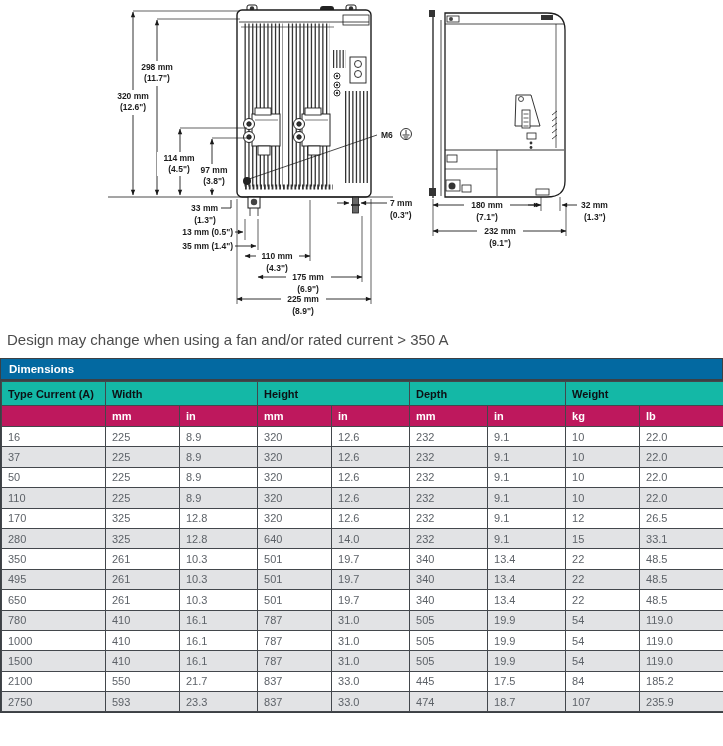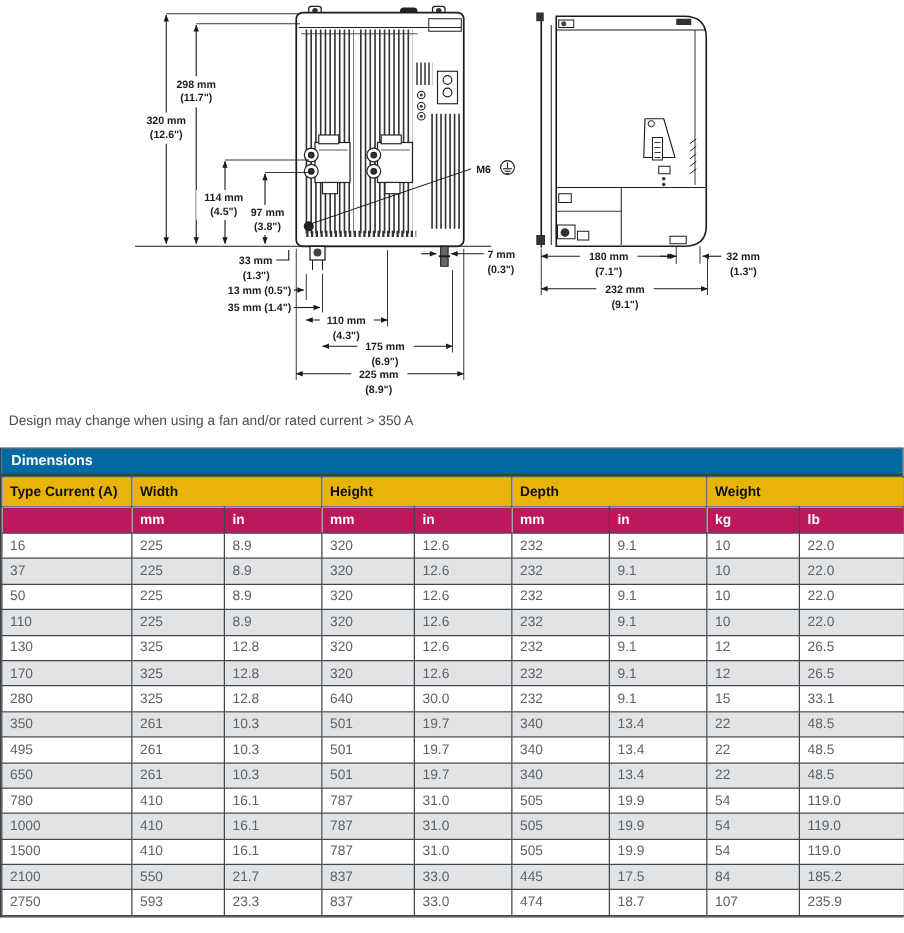--- a/index.html
+++ b/index.html
@@ -2,26 +2,26 @@
 <html><head>
 <meta charset="utf-8">
 <style>
   html,body{margin:0;padding:0;background:#fff;}
   body{width:723px;height:746px;position:relative;font-family:"Liberation Sans",sans-serif;overflow:hidden;}
   .drawing{position:absolute;top:0;left:0;width:573px;height:328px;}
   svg text{font-family:"Liberation Sans",sans-serif;}
   .dl{font-size:8.5px;font-weight:600;fill:#1c1c1c;}
   .mid{text-anchor:middle;}
   .end{text-anchor:end;}
-  .note{position:absolute;top:331px;left:7px;font-size:11px;color:#4c4c4c;}
+  .note{position:absolute;top:331px;left:7px;font-size:15px;color:#4c4c4c;}
   .table-wrap{position:absolute;top:358px;left:0;width:723px;border:1px solid #3c4044;box-sizing:border-box;}
   .table-title{background:#0369a1;color:#fff;font-weight:bold;font-size:11.5px;padding:4px 8px;border-bottom:2px solid #3c4044;}
   table{border-collapse:collapse;table-layout:fixed;width:100%;font-size:11px;}
   th,td{border:1px solid #43474c;text-align:left;box-sizing:border-box;overflow:hidden;white-space:nowrap;}
-  th.gh{background:#eab308;color:#0d1115;font-weight:bold;padding:5px 6px;height:24px;}
+  th.gh{background:#14b8a6;color:#0d1115;font-weight:bold;padding:5px 6px;height:24px;}
   th.uh{background:#be185d;color:#fff;font-weight:bold;padding:3px 6px;height:21px;}
   td{color:#5d6268;padding:0 6px;height:20.4px;}
   tbody tr:nth-child(even) td{background:#e2e3e5;}
   tbody tr:nth-child(odd) td{background:#fff;}
 </style>
 </head>
 <body>
 
 <div class="drawing">
 <svg width="723" height="328" viewBox="0 0 723 328">
@@ -289,47 +289,36 @@
           <td>225</td>
           <td>8.9</td>
           <td>320</td>
           <td>12.6</td>
           <td>232</td>
           <td>9.1</td>
           <td>10</td>
           <td>22.0</td>
         </tr>
         <tr>
-          <td>130</td>
-          <td>325</td>
-          <td>12.8</td>
-          <td>320</td>
-          <td>12.6</td>
-          <td>232</td>
-          <td>9.1</td>
-          <td>12</td>
-          <td>26.5</td>
-        </tr>
-        <tr>
           <td>170</td>
           <td>325</td>
           <td>12.8</td>
           <td>320</td>
           <td>12.6</td>
           <td>232</td>
           <td>9.1</td>
           <td>12</td>
           <td>26.5</td>
         </tr>
         <tr>
           <td>280</td>
           <td>325</td>
           <td>12.8</td>
           <td>640</td>
-          <td>30.0</td>
+          <td>14.0</td>
           <td>232</td>
           <td>9.1</td>
           <td>15</td>
           <td>33.1</td>
         </tr>
         <tr>
           <td>350</td>
           <td>261</td>
           <td>10.3</td>
           <td>501</td>

